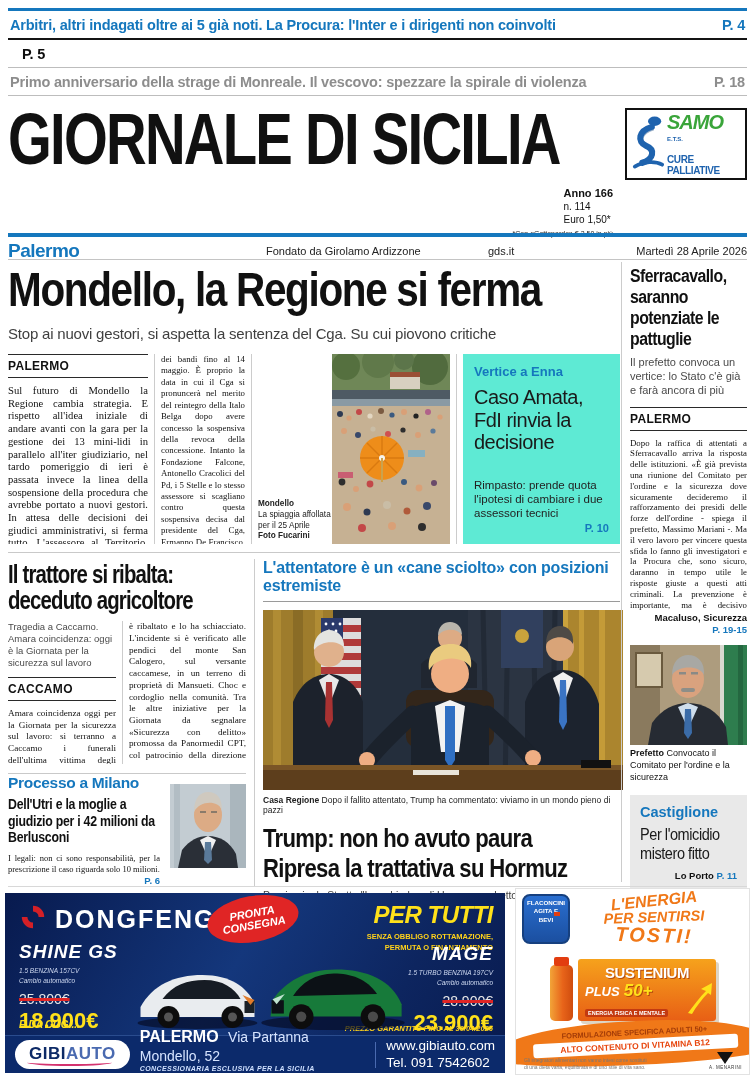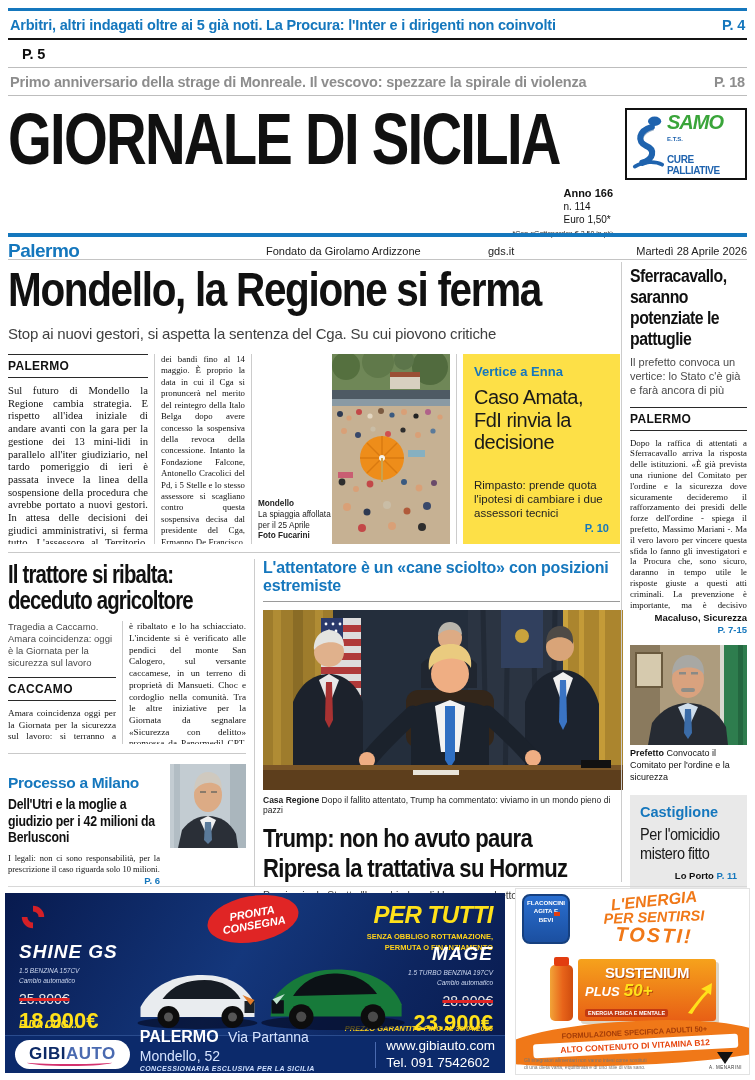--- a/index.html
+++ b/index.html
@@ -52,40 +52,40 @@
           border-bottom:1px solid #2a2a2a;padding:4px 0;margin-bottom:7px;}
   .colA{width:140px;}
   .colA .serif{font-size:10.6px;line-height:1.2;}
   .colB{width:84px;display:flex;flex-direction:column;}
   .colB .serif{font-size:8.8px;line-height:1.3;}
   .capcol{width:74px;display:flex;flex-direction:column;justify-content:flex-end;
           font-size:8.2px;line-height:1.3;color:#222;padding-bottom:2px;}
   .cap-title,.cap-credit{font-weight:700;}
   .lead-photo{width:118px;height:190px;flex:none;}
   .lead-photo svg{display:block;}
-  .enna{flex:1;background:#fde047;padding:10px 11px;display:flex;flex-direction:column;box-sizing:border-box;}
+  .enna{flex:1;background:#5eead4;padding:10px 11px;display:flex;flex-direction:column;box-sizing:border-box;}
   .enna-kicker{color:#1577bd;font-weight:700;font-size:13px;margin-bottom:7px;}
   .enna-title{font-size:20px;line-height:1.13;letter-spacing:-0.5px;color:#1a1a1a;font-weight:400;}
   .enna-text{margin-top:auto;font-size:11.5px;line-height:1.22;color:#222;}
   .enna-page{text-align:right;color:#1577bd;font-weight:700;font-size:11px;margin-top:2px;}
 
   
   .mid{position:absolute;top:552px;left:8px;width:612px;height:334px;display:flex;
        border-top:1px solid #c9c9c9;box-sizing:border-box;padding-top:6px;}
   .mid-left{width:238px;display:flex;flex-direction:column;}
   .mid-vdiv{width:1px;background:#ccc;margin:0 8px;}
   .mid-center{flex:1;min-width:0;}
   .trat-head{margin:2px 0 10px;font-size:24px;font-weight:800;letter-spacing:-1px;line-height:1.05;
              width:280px;transform:scale(0.85,1.05);transform-origin:left top;}
   .trat-cols{display:flex;height:166px;overflow:hidden;}
   .trat-a{width:108px;}
   .trat-sub{font-size:9.5px;color:#4a4a4a;line-height:1.25;margin-bottom:8px;}
   .trat-a .serif,.trat-b .serif{font-size:9.2px;line-height:1.27;}
   .trat-b{flex:1;display:flex;flex-direction:column;}
-  .milano{border-top:1px solid #c9c9c9;margin-top:9px;padding-top:20px;position:relative;flex:1;}
+  .milano{border-top:1px solid #c9c9c9;margin-top:9px;padding-top:0;position:relative;flex:1;}
   .milano-kicker{color:#1577bd;font-weight:700;font-size:15.5px;letter-spacing:-0.3px;}
   .milano-title{margin:4px 0 7px;font-size:14.5px;font-weight:700;line-height:1.15;letter-spacing:-0.3px;
                 width:195px;transform:scale(0.85,1);transform-origin:left top;}
   .milano-text{font-size:8.5px;line-height:1.3;width:152px;}
   .milano-page{width:152px;text-align:right;font-size:9.5px;}
   .milano-photo{position:absolute;right:0;top:10px;width:76px;height:84px;}
   .trump-kicker{color:#1577bd;font-weight:700;font-size:16px;letter-spacing:-0.2px;
                 padding-bottom:6px;border-bottom:1px solid #9a9a9a;margin-bottom:8px;}
   .trump-photo{width:360px;height:180px;}
   .trump-cap{font-size:8.5px;margin:5px 0 9px;color:#222;}
@@ -442,21 +442,21 @@
   </div>
 
   <div class="rail-divider"></div>
   <div class="rail">
     <h3 class="rail-title">Sferracavallo, saranno potenziate le pattuglie</h3>
     <div class="rail-sub">Il prefetto convoca un vertice: lo Stato c'è già e farà ancora di più</div>
     <div class="kicker">PALERMO</div>
     <div class="rail-body">Dopo la raffica di attentati a Sferracavallo arriva la risposta delle istituzioni. «È già prevista una riunione del Comitato per l'ordine e la sicurezza dove sicuramente decideremo il rafforzamento dei presidi delle forze dell'ordine - spiega il prefetto, Massimo Mariani -. Ma il vero lavoro per vincere questa sfida lo fanno gli investigatori e la Procura che, sono sicuro, daranno in tempo utile le risposte giuste a questi atti criminali. La prevenzione è importante, ma è decisivo individuare i responsabili». Il Comune ha già predisposto il potenziamento delle pattuglie della polizia municipale.</div>
     <div class="rail-byline">
       <span>Macaluso, Sicurezza</span>
-      <span class="rail-page pageref">P. 7-15</span>
+      <span class="rail-page pageref">P. 19-15</span>
     </div>
     <div class="rail-photo">
       <svg width="117" height="100" viewBox="0 0 117 100">
         <rect width="117" height="100" fill="#ad9c7e"></rect>
         <rect width="30" height="100" fill="#8a7a5e"></rect>
         <rect x="6" y="8" width="26" height="34" fill="#d6caae" stroke="#6a5a3e" stroke-width="2"></rect>
         <rect x="90" width="4" height="100" fill="#d8d8d0"></rect>
         <rect x="94" width="23" height="100" fill="#2e7d4e"></rect>
         <rect x="108" width="5" height="100" fill="#246740"></rect>
         <path d="M18 100 L22 78 C32 64 44 58 58 58 C74 58 88 66 96 82 L98 100 Z" fill="#262b33"></path>
@@ -486,20 +486,21 @@
   <div class="ads-rule"></div>
 
   <div class="ad-left">
     <div class="df-logo-row">
       <span>
         <svg width="28" height="28" viewBox="0 0 30 30">
           <path d="M15 3 A12 12 0 0 1 27 15 L21 15 A6 6 0 0 0 15 9 Z" fill="#d42027"></path>
           <path d="M15 27 A12 12 0 0 1 3 15 L9 15 A6 6 0 0 0 15 21 Z" fill="#d42027"></path>
         </svg>
       </span>
+      <span class="df-name">DONGFENG</span>
     </div>
     <div class="badge-pronta pre">PRONTA
 CONSEGNA</div>
     <div class="df-claim">
       <div class="df-claim-main">PER TUTTI</div>
       <div class="df-claim-sub">SENZA OBBLIGO ROTTAMAZIONE, PERMUTA O FINANZIAMENTO</div>
     </div>
     <div class="df-m1">
       <div class="df-model">SHINE GS</div>
       <div class="df-spec pre">1.5 BENZINA 157CV

